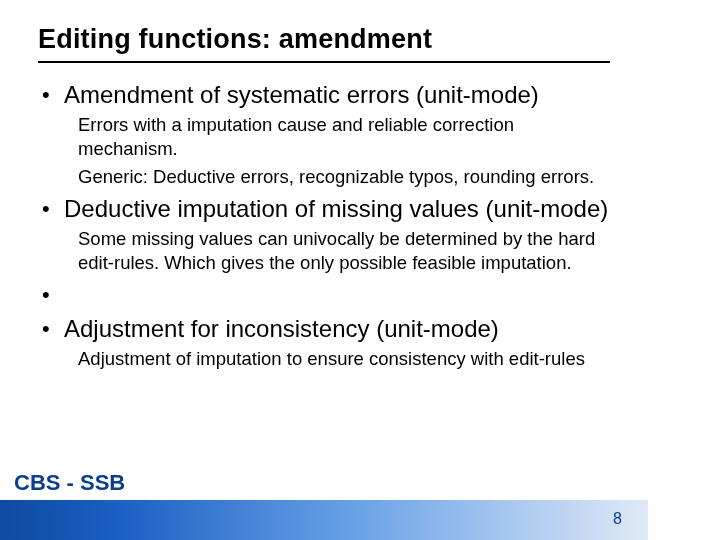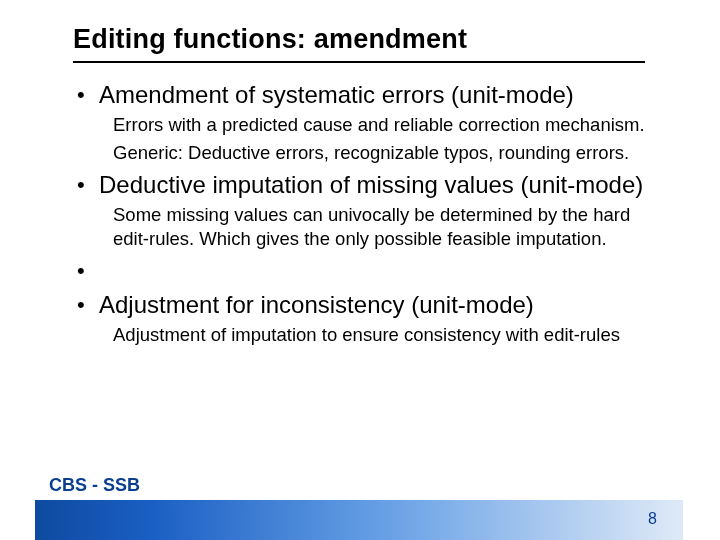--- a/index.html
+++ b/index.html
@@ -1,43 +1,43 @@
 <!DOCTYPE html>
 <html><head>
 <meta charset="utf-8">
 <style>
   * { margin: 0; padding: 0; box-sizing: border-box; }
   html, body { width: 720px; height: 540px; font-family: Arial, Helvetica, sans-serif; background: #fff; color: #000; }
-  .slide { width: 648px; height: 540px; position: relative; padding: 24px 38px 0 38px; margin-left: 35px; }
+  .slide { width: 648px; height: 540px; position: relative; padding: 24px 38px 0 38px; }
   .title-wrap { border-bottom: 2px solid #000; padding-bottom: 6px; margin-bottom: 18px; }
   .title { font-size: 27px; font-weight: bold; color: #000; letter-spacing: 0.2px; }
   .content { padding-left: 4px; }
   .bullet { display: flex; margin-top: 6px; }
   .bullet-dot { width: 22px; flex-shrink: 0; font-size: 22px; line-height: 28px; text-align: left; }
   .bullet-text { font-size: 24px; line-height: 28px; text-align: right; }
   .desc { font-size: 18.5px; line-height: 24px; margin-left: 36px; margin-top: 4px; margin-bottom: 2px; }
   .footer { position: absolute; left: 0; right: 0; bottom: 0; height: 40px; background: linear-gradient(90deg, #0e4aa0 0%, #1a5fc4 18%, #6aa2e6 55%, #dfeaf7 100%); }
-  .footer-left { position: absolute; left: 14px; bottom: 44px; font-size: 18px; font-weight: bold; color: #0a3f8f; }
+  .footer-left { position: absolute; left: 14px; bottom: 44px; font-size: 22px; font-weight: bold; color: #0a3f8f; }
   .page-num { position: absolute; right: 26px; bottom: 12px; font-size: 16px; color: #0a3f8f; }
 </style>
 </head>
 <body>
 
 <div class="slide">
   <div class="title-wrap">
     <div class="title">Editing functions: amendment</div>
   </div>
 
   <div class="content">
 
     <div class="bullet">
       <div class="bullet-dot">•</div>
       <div class="bullet-text">Amendment of systematic errors (unit-mode)</div>
     </div>
-    <div class="desc">Errors with a predicted cause and reliable correction mechanism.</div>
+    <div class="desc">Errors with a imputation cause and reliable correction mechanism.</div>
     <div class="desc">Generic: Deductive errors, recognizable typos, rounding errors.</div>
 
     <div class="bullet">
       <div class="bullet-dot">•</div>
       <div class="bullet-text">Deductive imputation of missing values (unit-mode)</div>
     </div>
     <div class="desc">Some missing values can univocally be determined by the hard edit-rules. Which gives the only possible feasible imputation.</div>
 
     <div class="bullet">
       <div class="bullet-dot">•</div>

